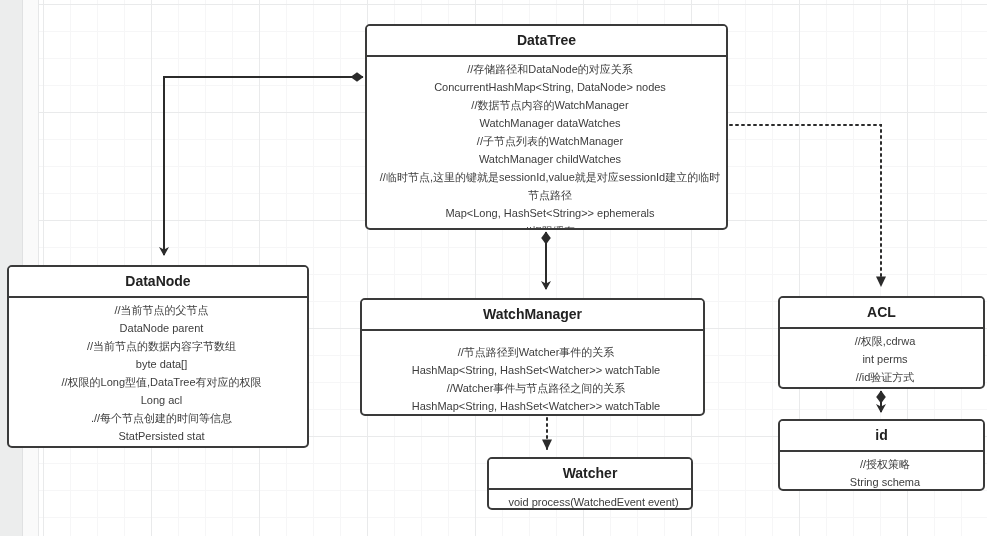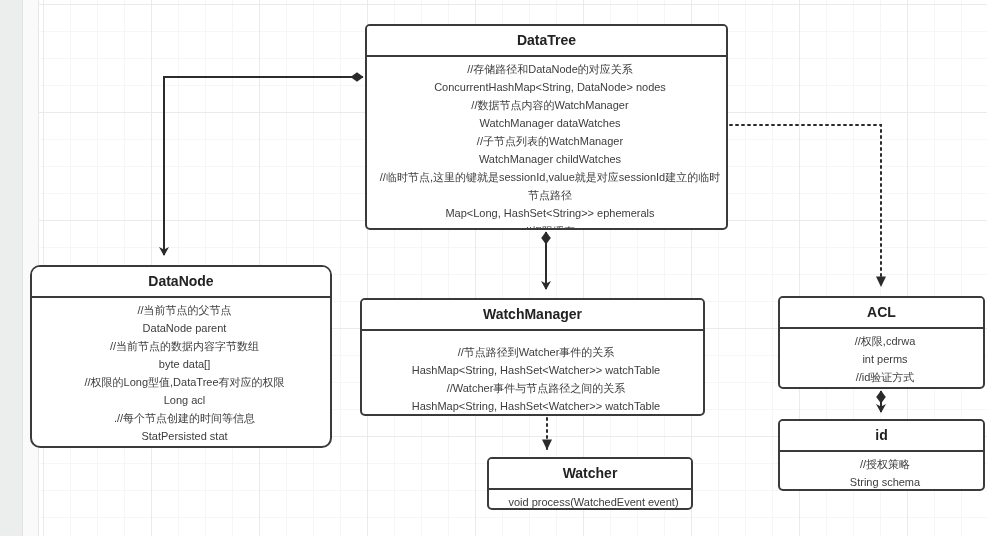--- a/index.html
+++ b/index.html
@@ -96,21 +96,21 @@
   }
   .klass .body.tight {
     padding-top: 3px;
   }
   .klass .body.pad-top {
     padding-top: 12px;
   }
 
   
   #box-datatree      { left: 365px;  top: 24px;  width: 363px; height: 206px; }
-  #box-datanode      { left: 30px;   top: 265px; width: 302px; height: 183px; border-radius: 10px; }
+  #box-datanode      { left: 7px;   top: 265px; width: 302px; height: 183px; }
   #box-watchmanager  { left: 360px;  top: 298px; width: 345px; height: 118px; }
   #box-watcher       { left: 444px;  top: 457px; width: 206px; height: 53px; margin-left: 43px; }
   #box-acl           { left: 778px;  top: 296px; width: 207px; height: 93px; }
   #box-id            { left: 778px;  top: 419px; width: 207px; height: 72px; }
 </style>
 </head>
 <body>
 
 <div id="canvas">
 

